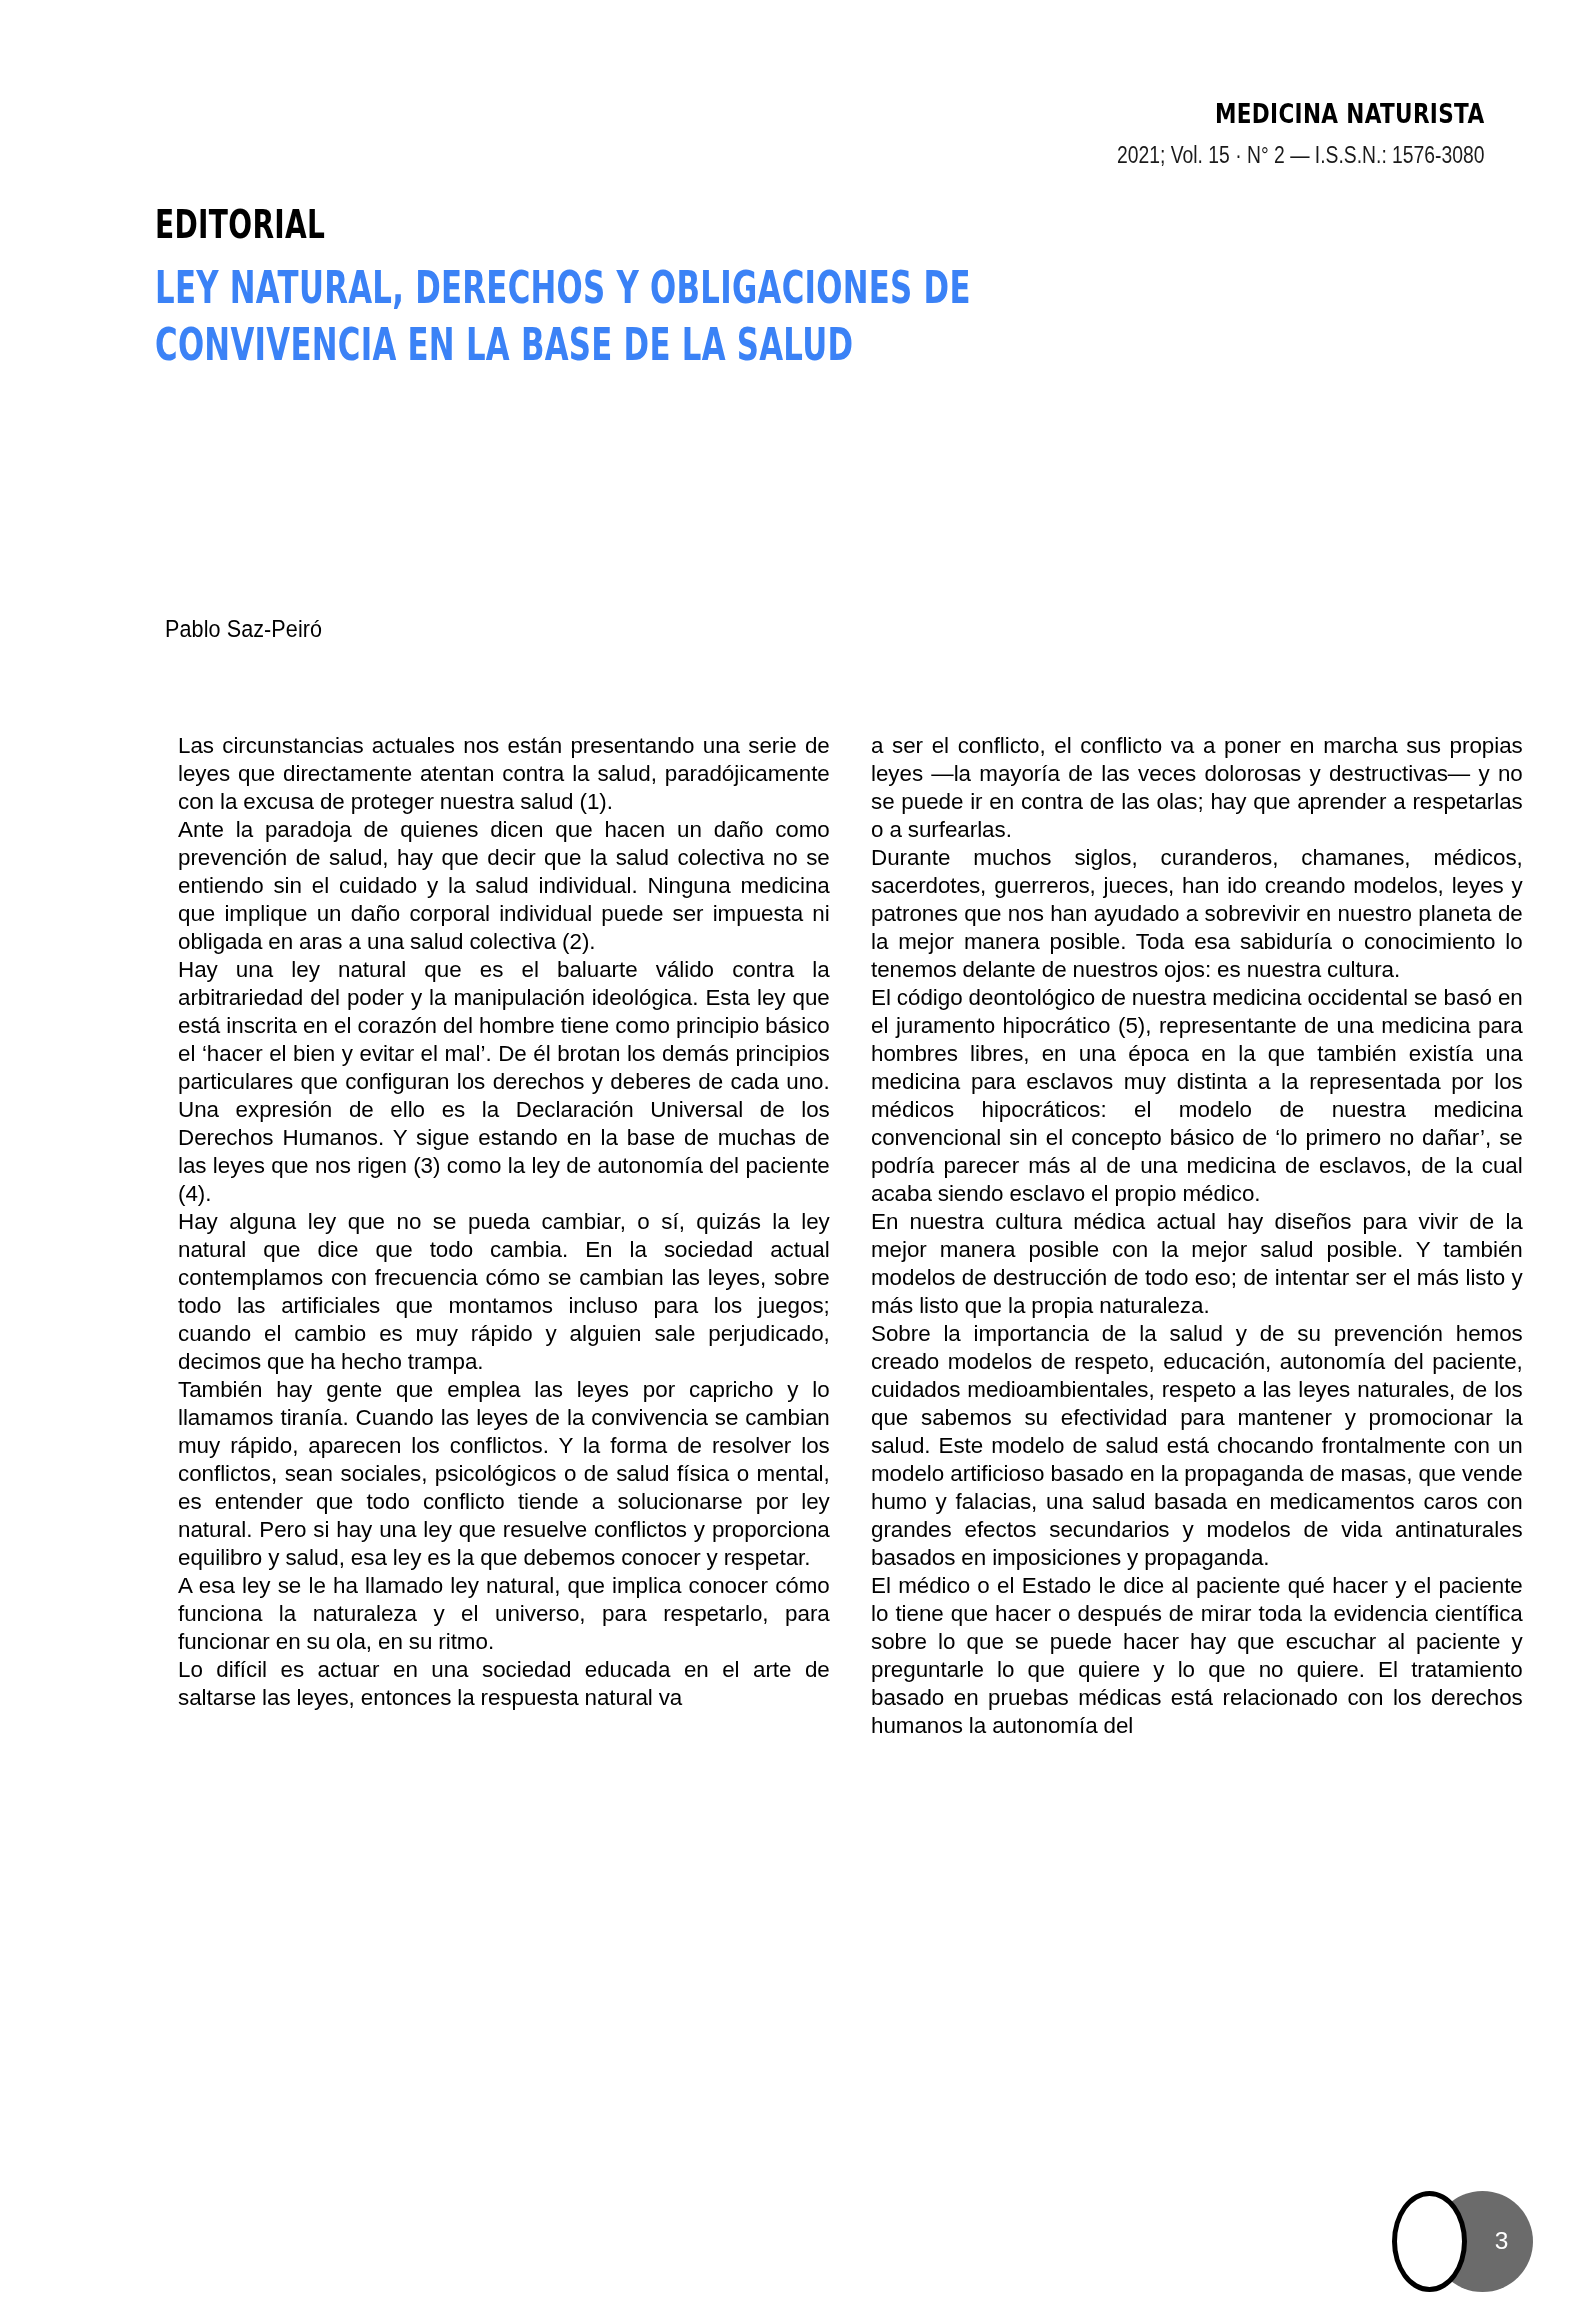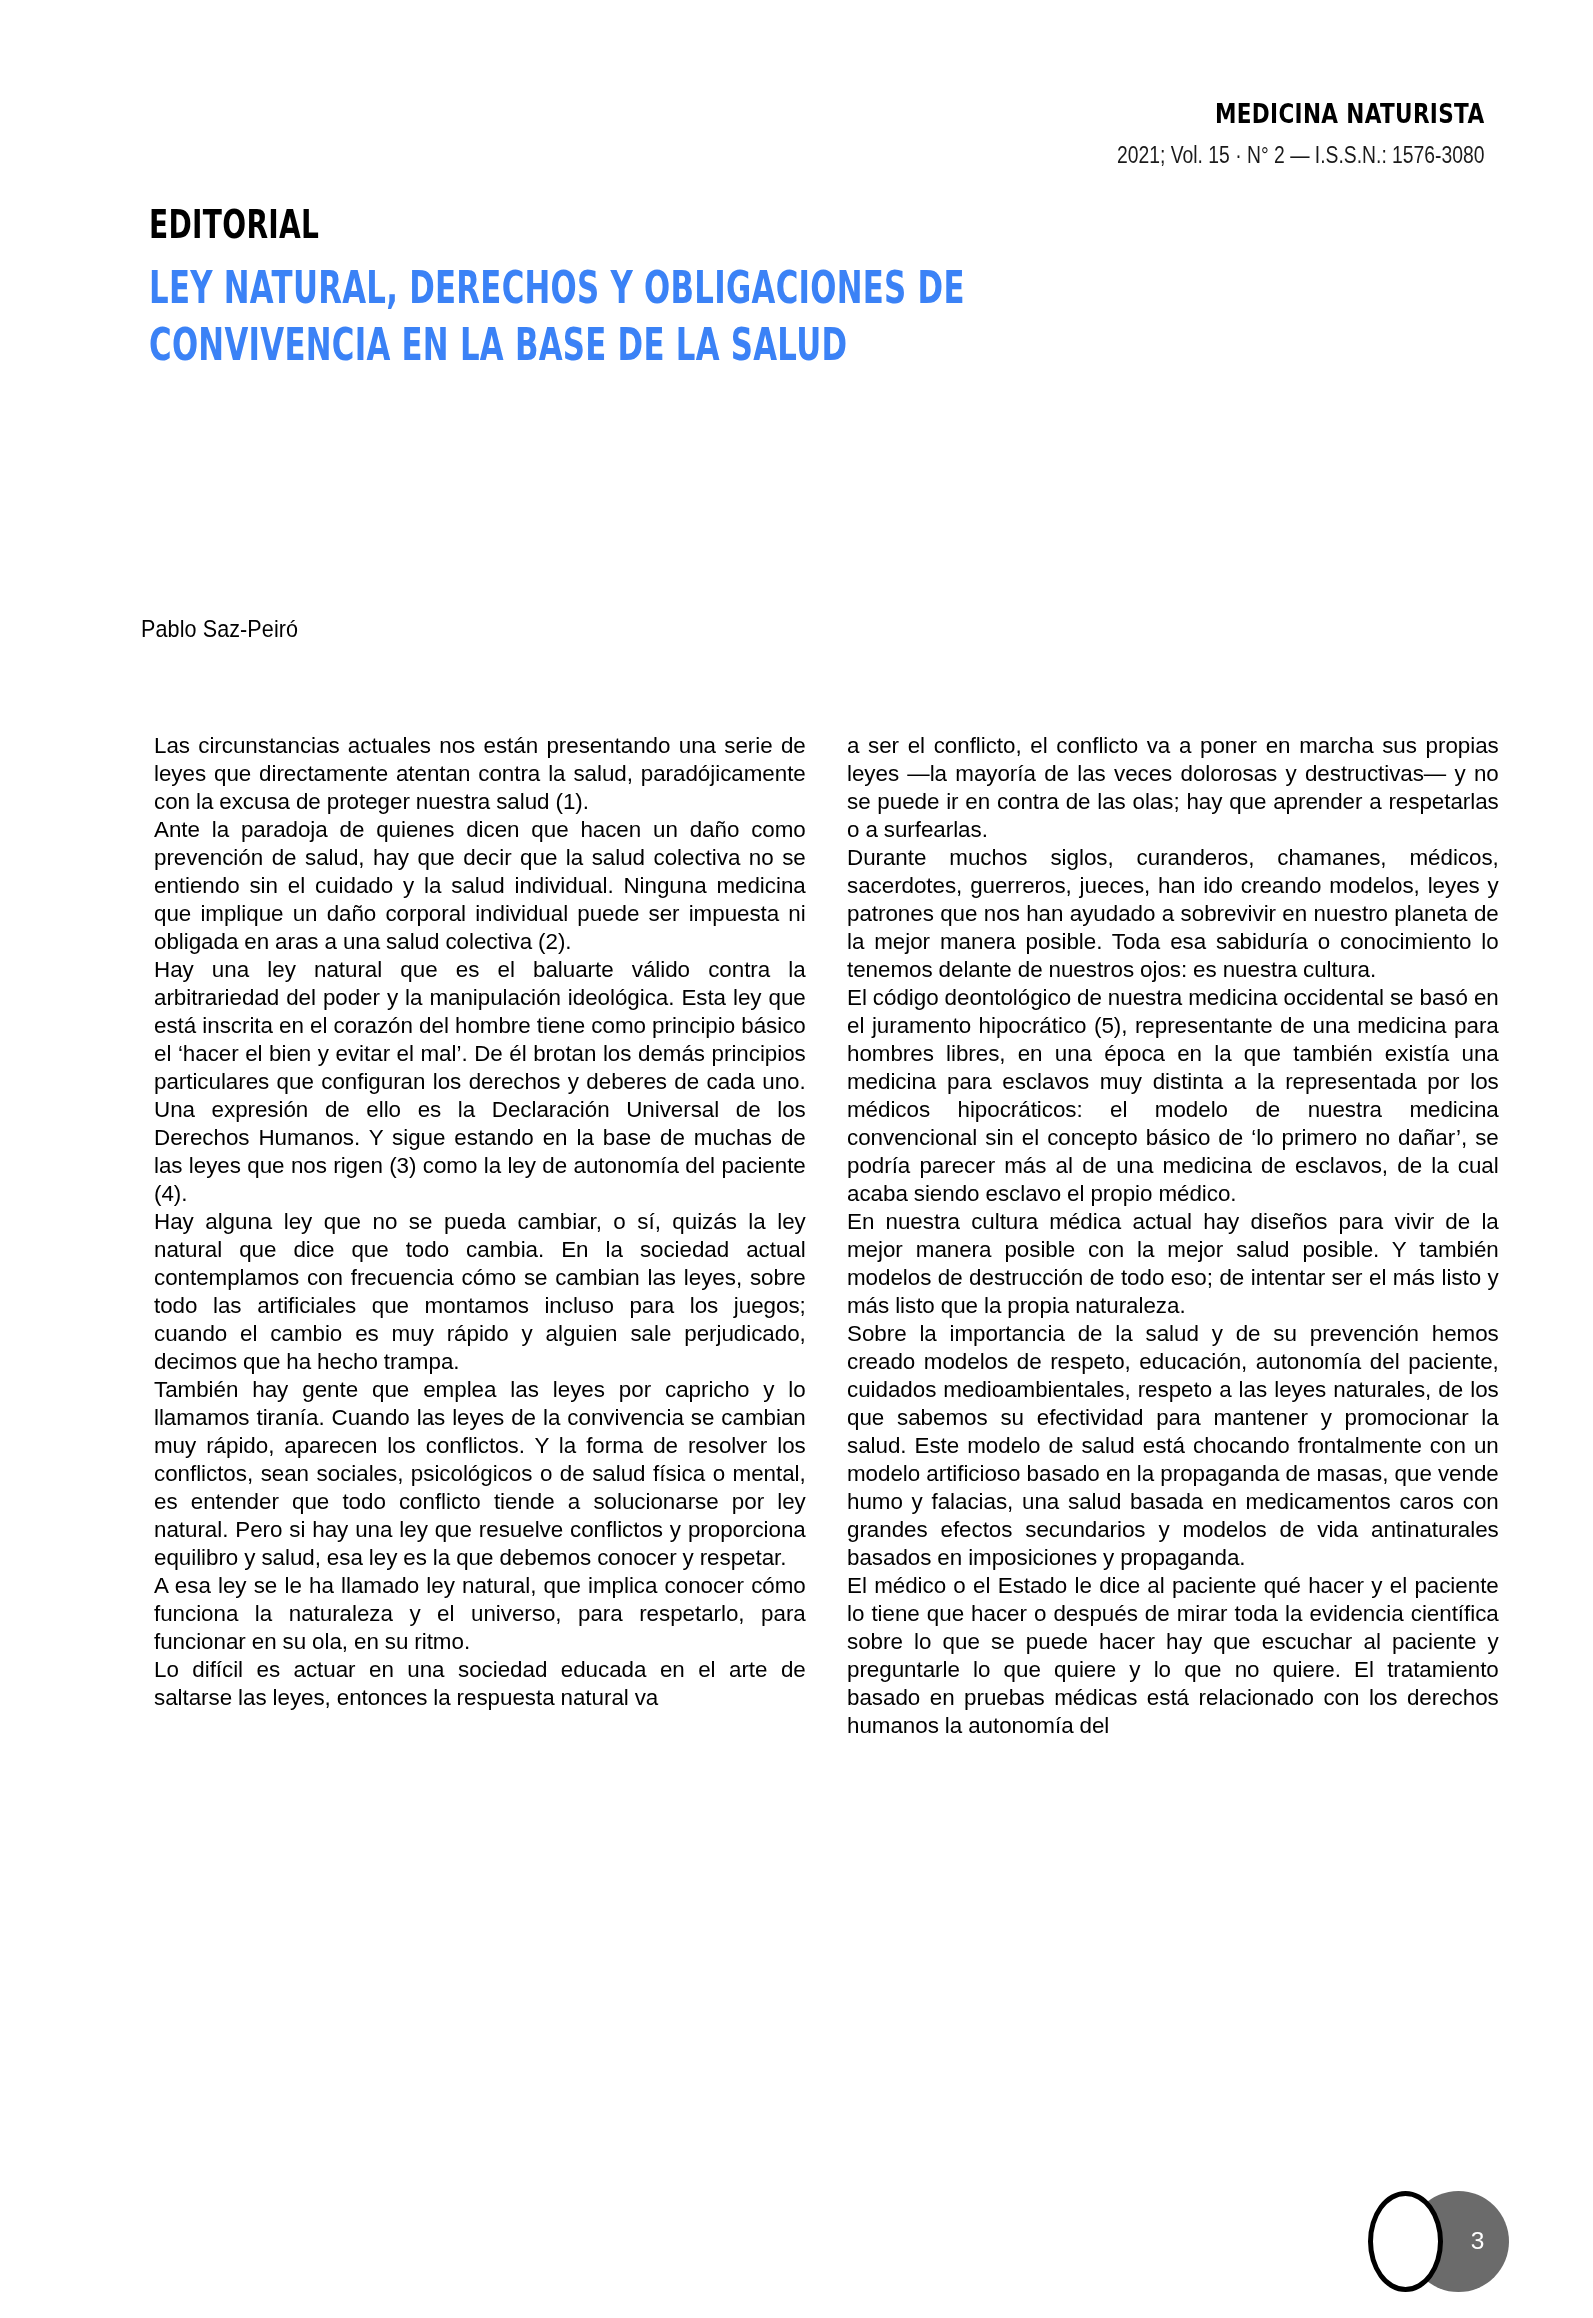--- a/index.html
+++ b/index.html
@@ -14,20 +14,21 @@
     position: relative;
     font-family: "Liberation Sans", "DejaVu Sans", sans-serif;
     color: #000000;
     overflow: hidden;
   }
 
   .page {
     position: absolute;
     inset: 0;
     padding: 18px;
+    margin-left: 24px;
   }
 
   
   .masthead {
     position: absolute;
     top: 97px;
     right: 109px;
     text-align: right;
     line-height: 1.25;
   }
@@ -46,21 +47,21 @@
     font-size: 23px;
     transform: scaleX(0.84);
     transform-origin: right center;
     white-space: nowrap;
     color: #1a1a1a;
   }
 
   
   .title-block {
     position: absolute;
-    left: 149px;
+    left: 131px;
     top: 205px;
     width: 1244px;
   }
   .kicker {
     font-family: "DejaVu Sans", sans-serif;
     font-weight: 700;
     font-size: 39px;
     line-height: 1.0;
     letter-spacing: 0.4px;
     color: #000000;

